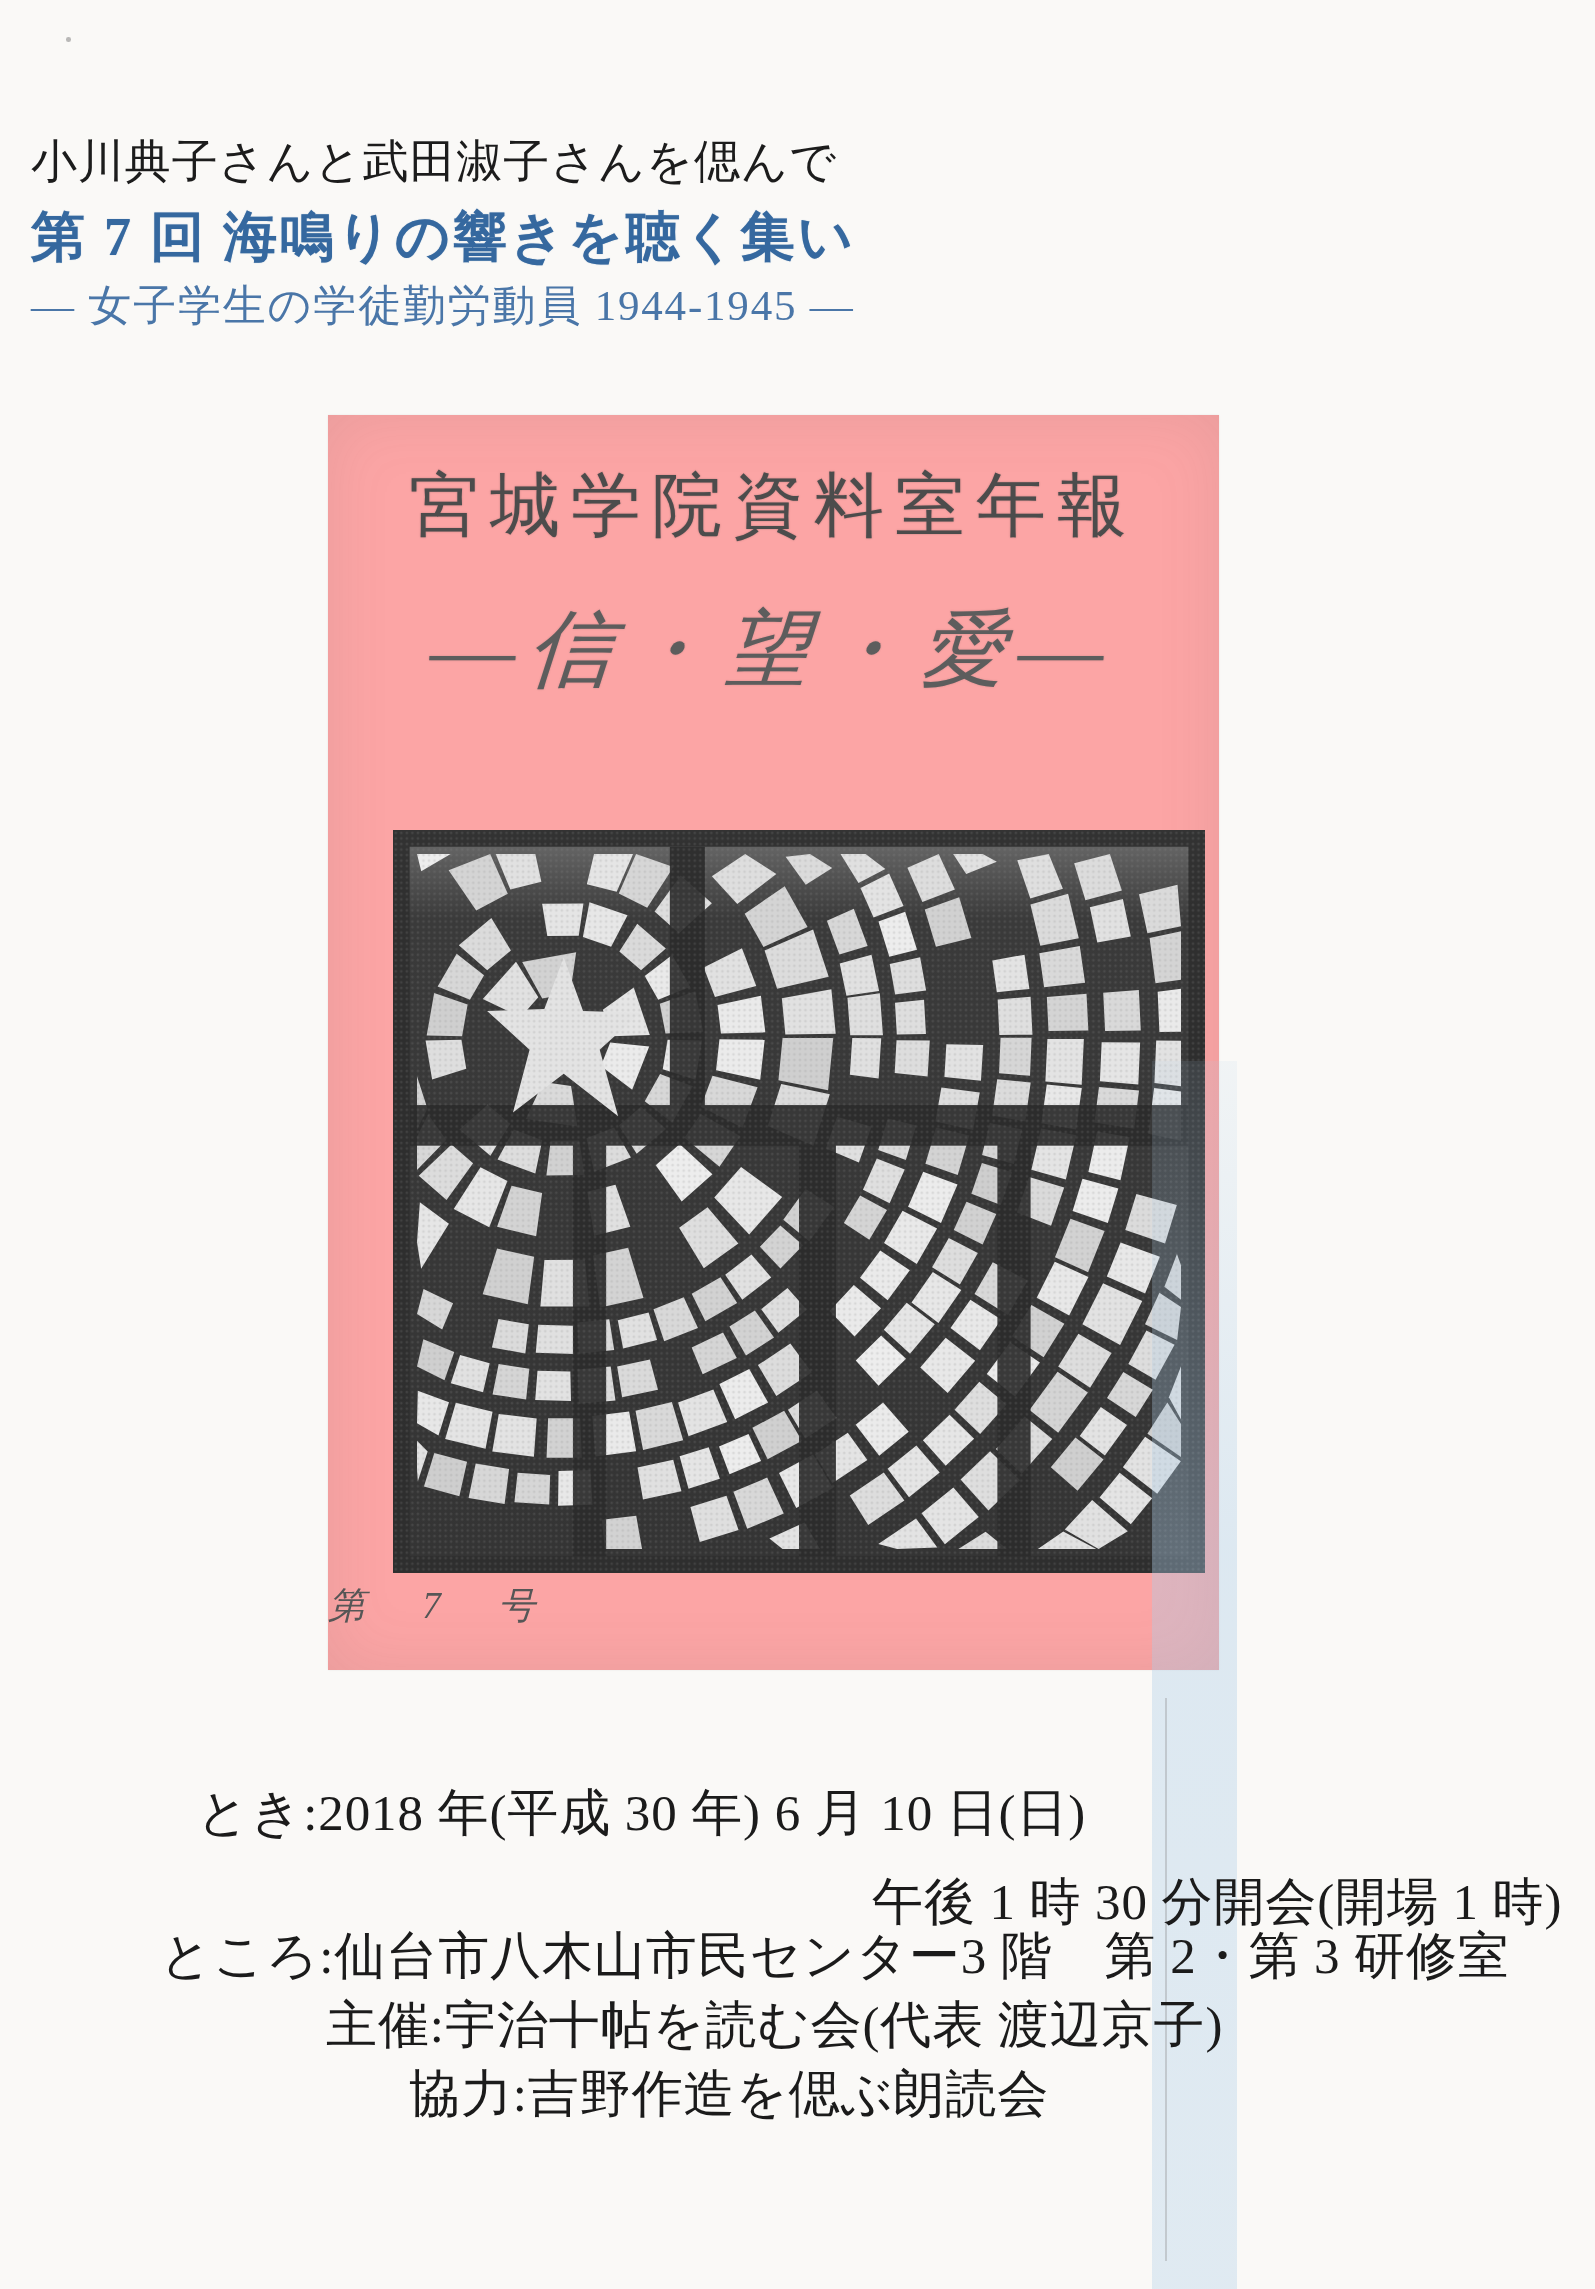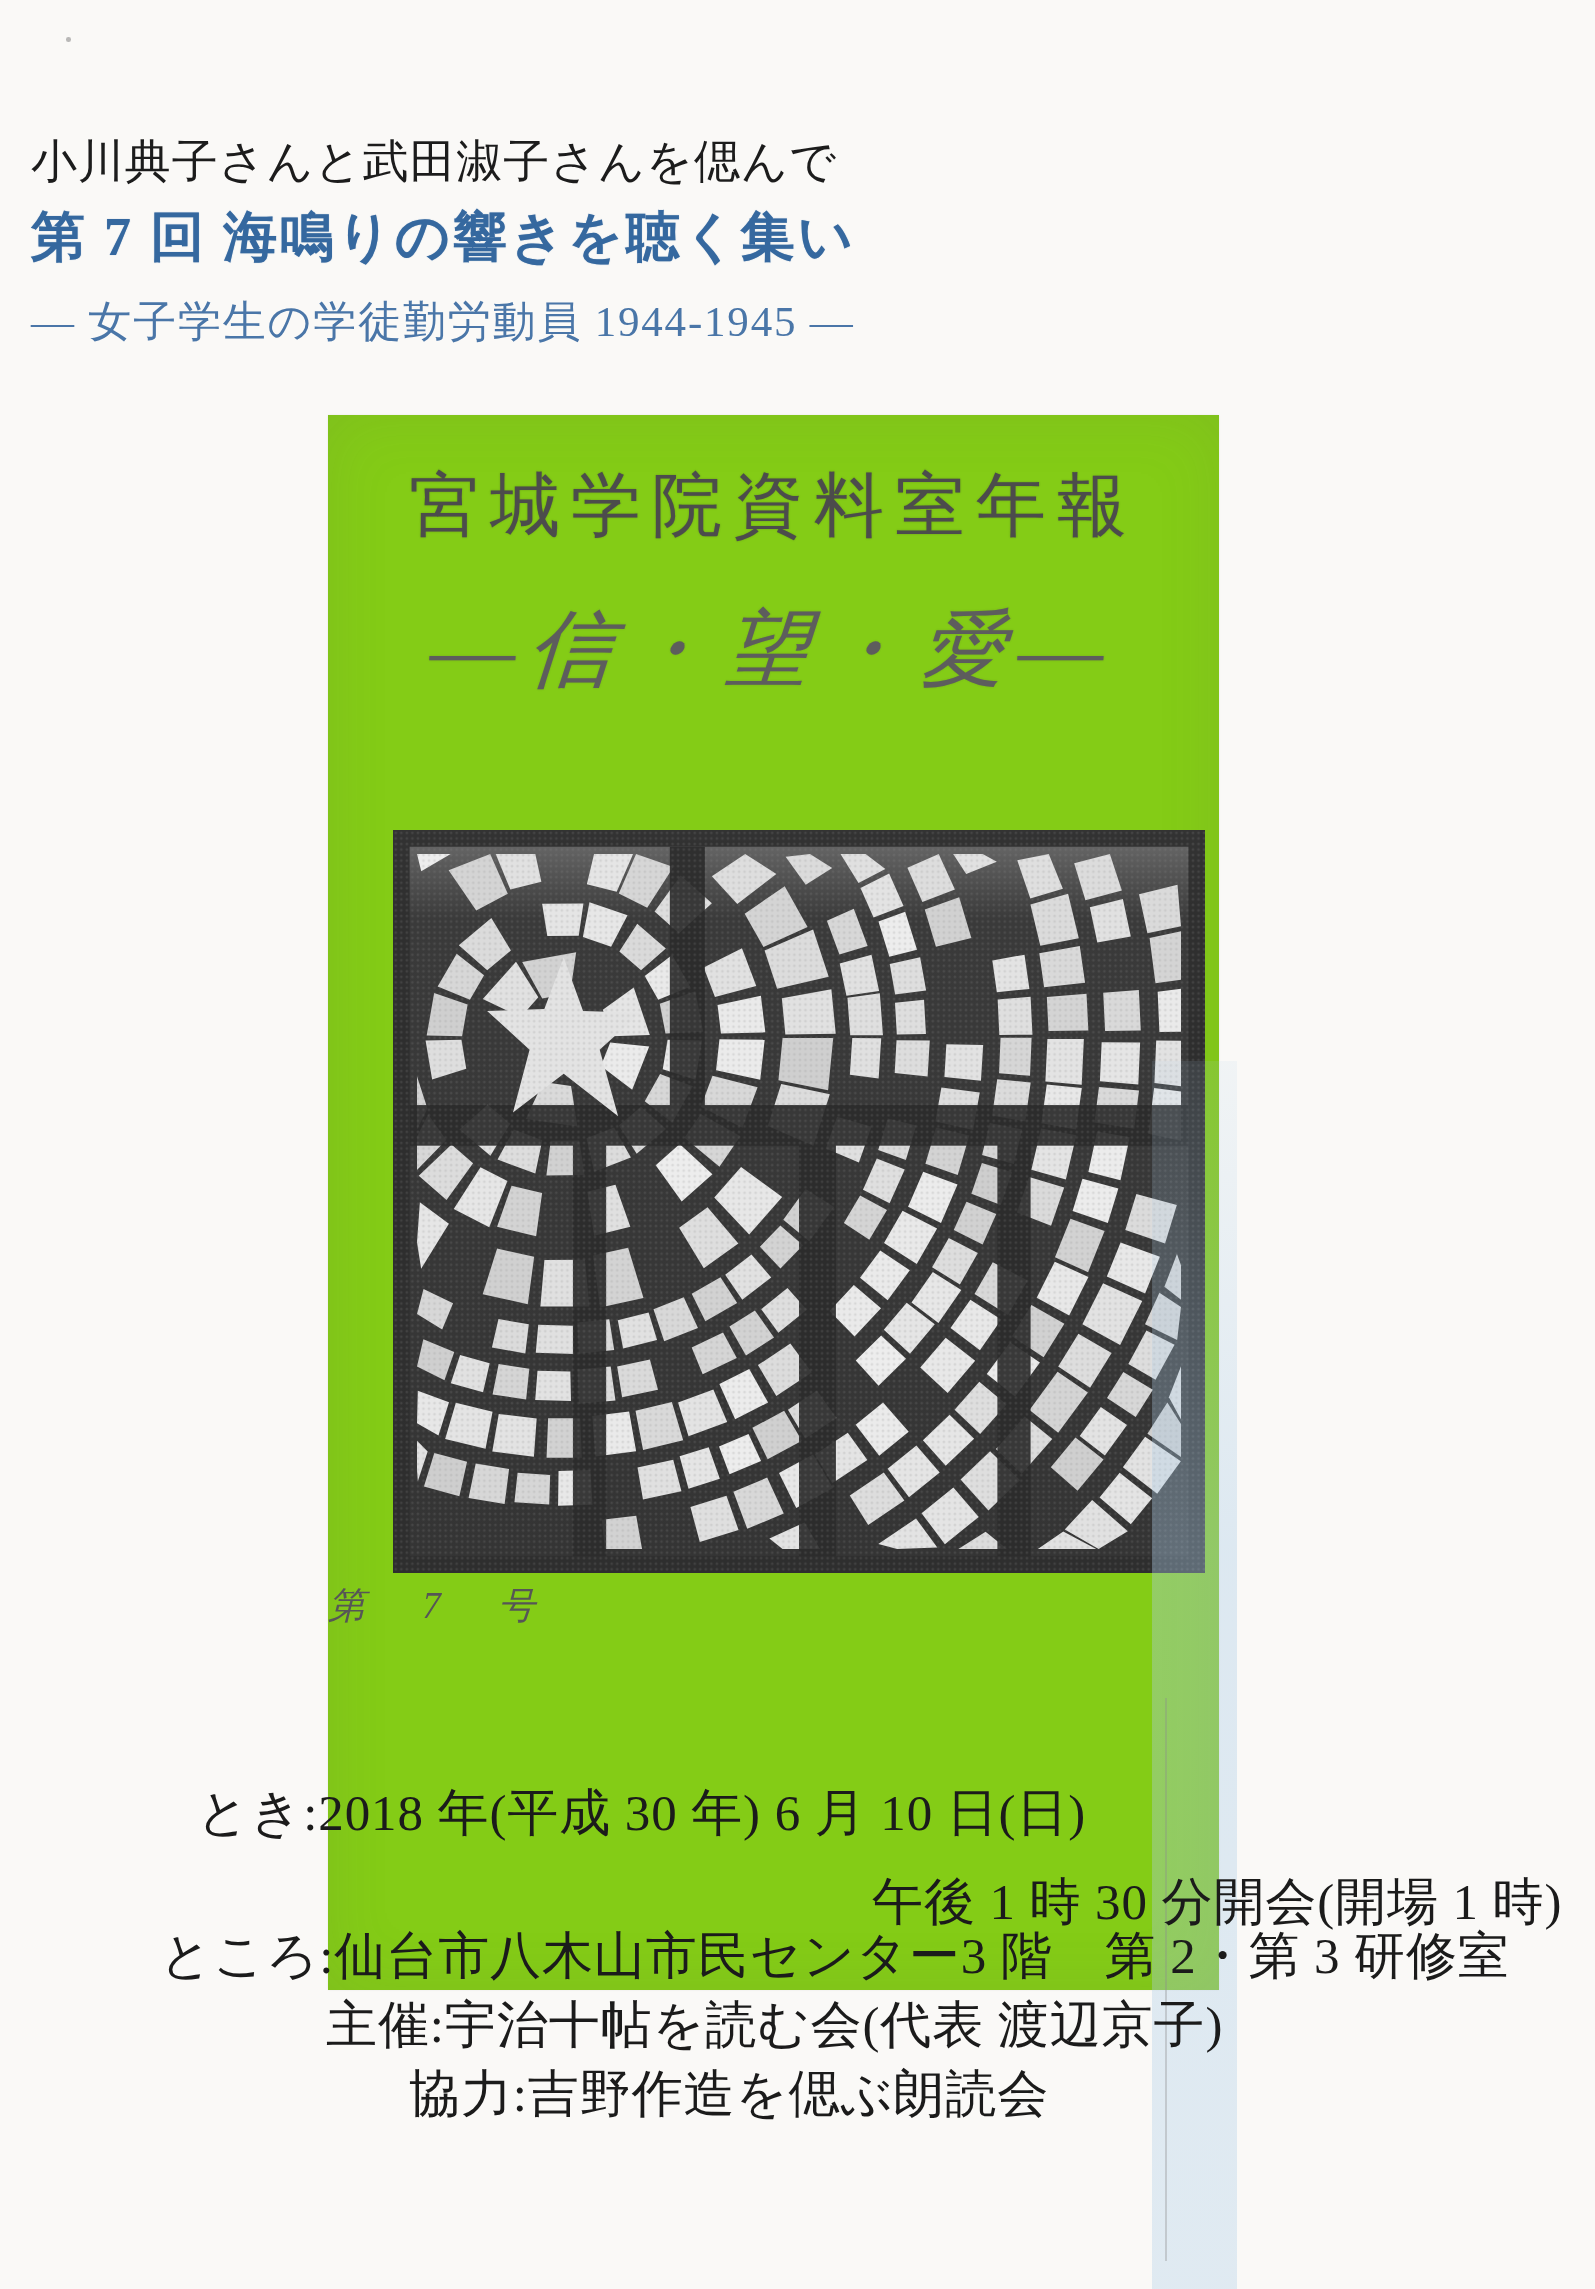--- a/index.html
+++ b/index.html
@@ -11,27 +11,27 @@
     overflow:hidden;
   }
   .page{position:absolute;inset:0;}
   .abs{position:absolute;}
   .centerline{left:0;width:1541px;text-align:left;white-space:nowrap;padding-left:31px;}
 
   
   .memorial{top:131px;font-size:46px;color:#1c1c1c;letter-spacing:0.9px;}
   .title{top:201px;font-size:54px;font-weight:bold;color:#35689f;letter-spacing:2.8px;
          text-shadow:0 0 0.9px rgba(53,104,159,.55);}
-  .subtitle{top:293px;font-size:43px;color:#4a76a8;letter-spacing:1.8px;}
+  .subtitle{top:277px;font-size:43px;color:#4a76a8;letter-spacing:1.8px;}
   .invitation{top:347px;left:0;width:1366px;text-align:center;font-size:44px;color:#3d6da3;letter-spacing:9.2px;}
 
   
   .cover{
-    left:328px;top:415px;width:891px;height:1575px;
-    background:#84cc16;
+    left:328px;top:415px;width:891px;height:1255px;
+    background:#fca5a5;
     box-shadow:inset 0 0 65px rgba(90,90,90,.12), 0 0 1.8px rgba(0,0,0,.08);
   }
   .cover-title{top:44px;left:0;width:891px;text-align:center;font-size:70px;color:#4c4c4c;
                letter-spacing:11px;white-space:nowrap;text-shadow:0 0 1.8px rgba(40,40,40,.35);}
   .cover-motto{top:177px;left:0;width:891px;text-align:center;font-size:85px;color:#5d5d5d;
                font-style:italic;letter-spacing:13px;white-space:nowrap;
                text-shadow:0 0 1.8px rgba(70,70,70,.3);transform:skewX(-4deg);}
   .cover-year{top:317px;left:0;width:891px;text-align:center;font-size:48px;color:#4e4e4e;
               letter-spacing:13px;}
   .glass{left:65px;top:415px;width:812px;height:743px;}

